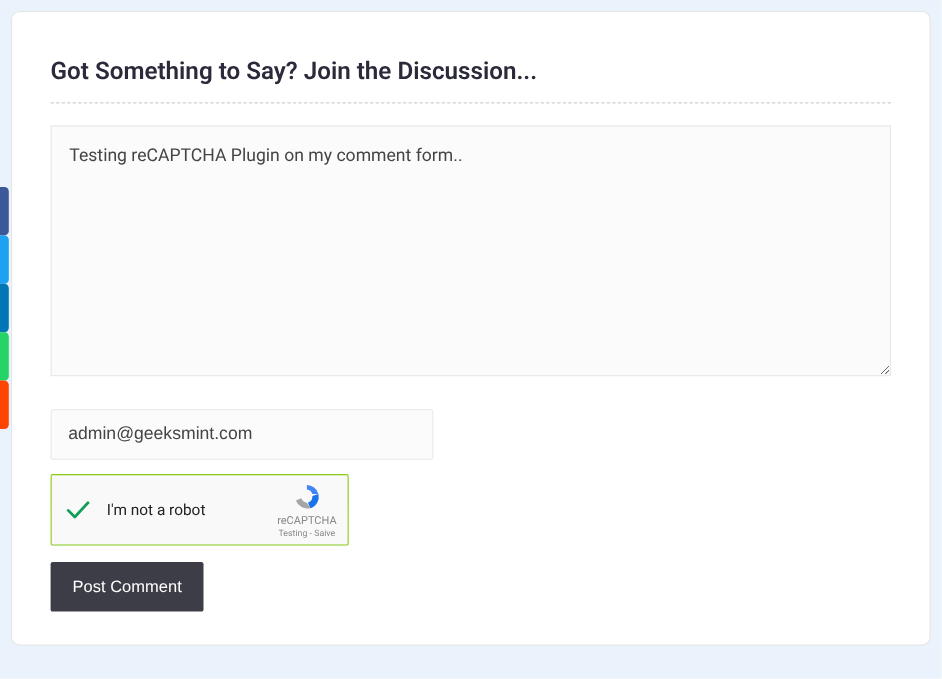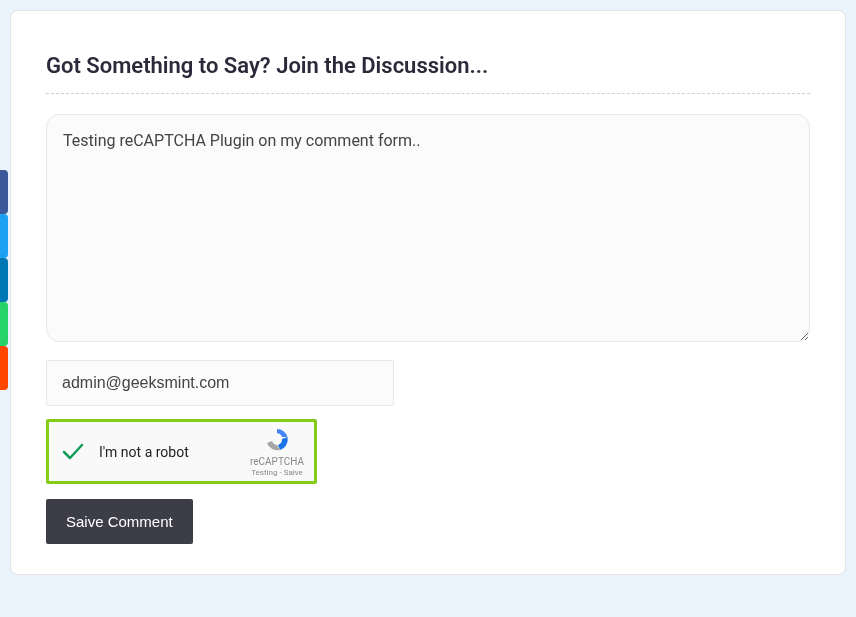--- a/index.html
+++ b/index.html
@@ -32,39 +32,39 @@
     .comment-textarea {
       width: 100%;
       height: 228px;
       border: 1px solid #e8e8e8;
       background: #fbfbfb;
       padding: 16px;
       font-size: 16px;
       color: #444;
       font-family: inherit;
       resize: both;
-      margin-bottom: 14px;
-      border-radius: 13px;
+      margin-bottom: 26px;
+      border-radius: 0;
     }
     .text-input {
       display: block;
       width: 348px;
       height: 46px;
       border: 1px solid #e8e8e8;
       background: #fbfbfb;
       padding: 10px 15px;
       font-size: 16px;
       color: #444;
       margin-bottom: 13px;
       border-radius: 2px;
     }
     .recaptcha-widget {
       width: 271px;
       height: 65px;
-      border: 3px solid #84cc16;
+      border: 1px solid #84cc16;
       background: #f9f9f9;
       display: flex;
       align-items: center;
       padding: 0 10px;
       margin-bottom: 15px;
       border-radius: 2px;
     }
     .recaptcha-check {
       width: 28px;
       height: 28px;
@@ -159,14 +159,14 @@
           <path d="M17 24 A11 11 0 0 1 4 17 L9 15 A6 6 0 0 0 14 19 Z" fill="#a5a5a5"></path>
         </svg>
       </div>
       <div class="recaptcha-name">reCAPTCHA</div>
       <div class="recaptcha-links">
         <span>Testing</span> - <span>Saive</span>
       </div>
     </div>
   </div>
 
-  <button class="submit-btn">Saive Comment</button>
+  <button class="submit-btn">Post Comment</button>
 </div>
 
 </body></html>

